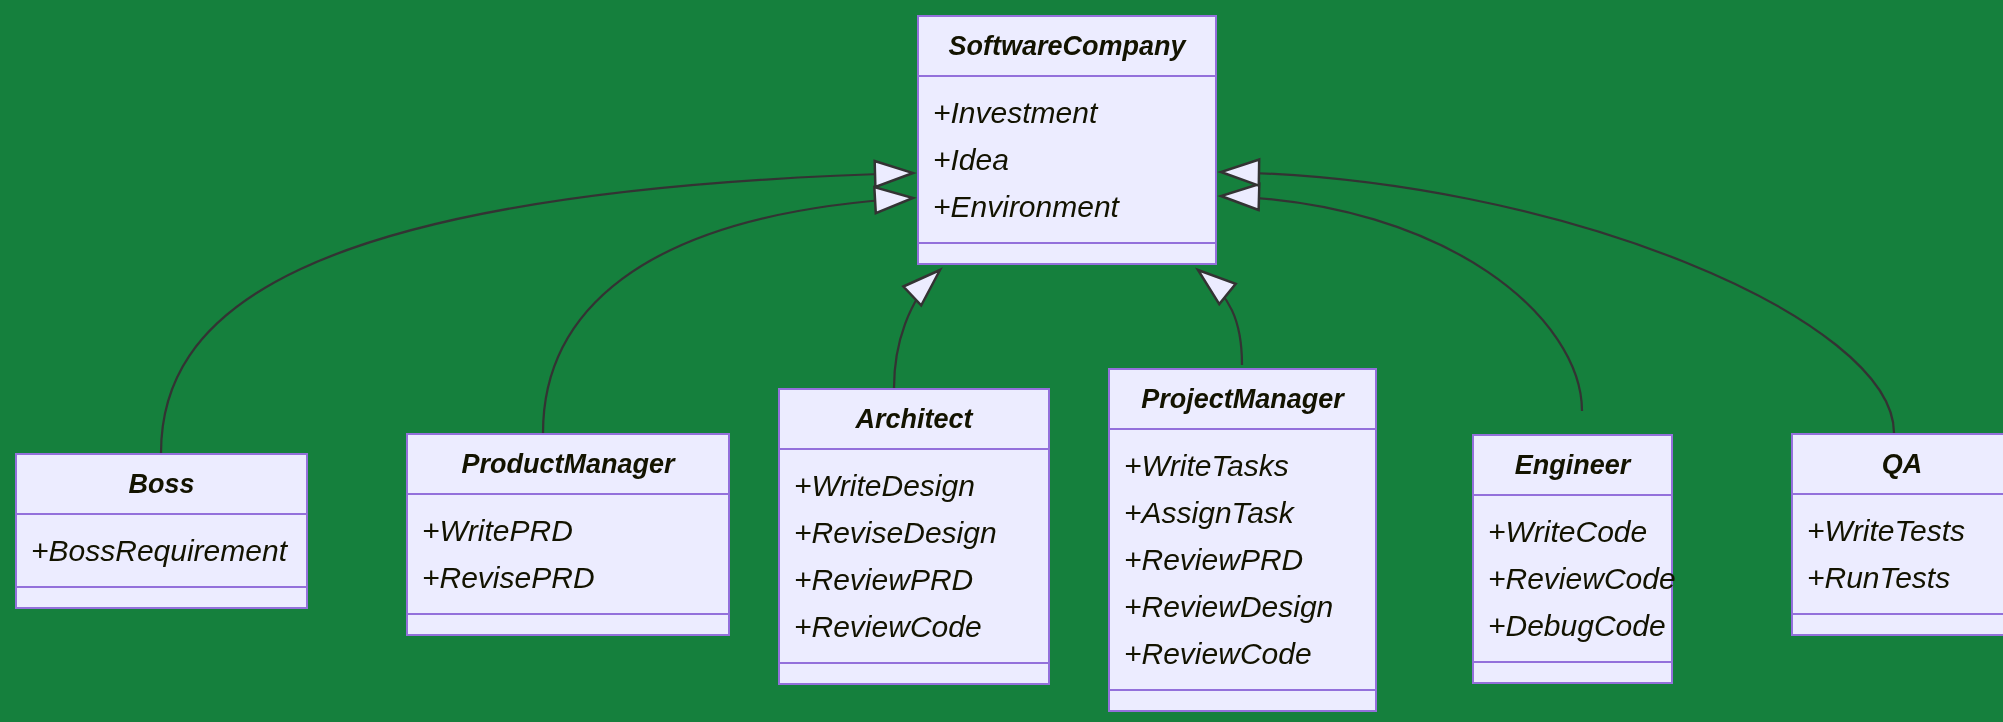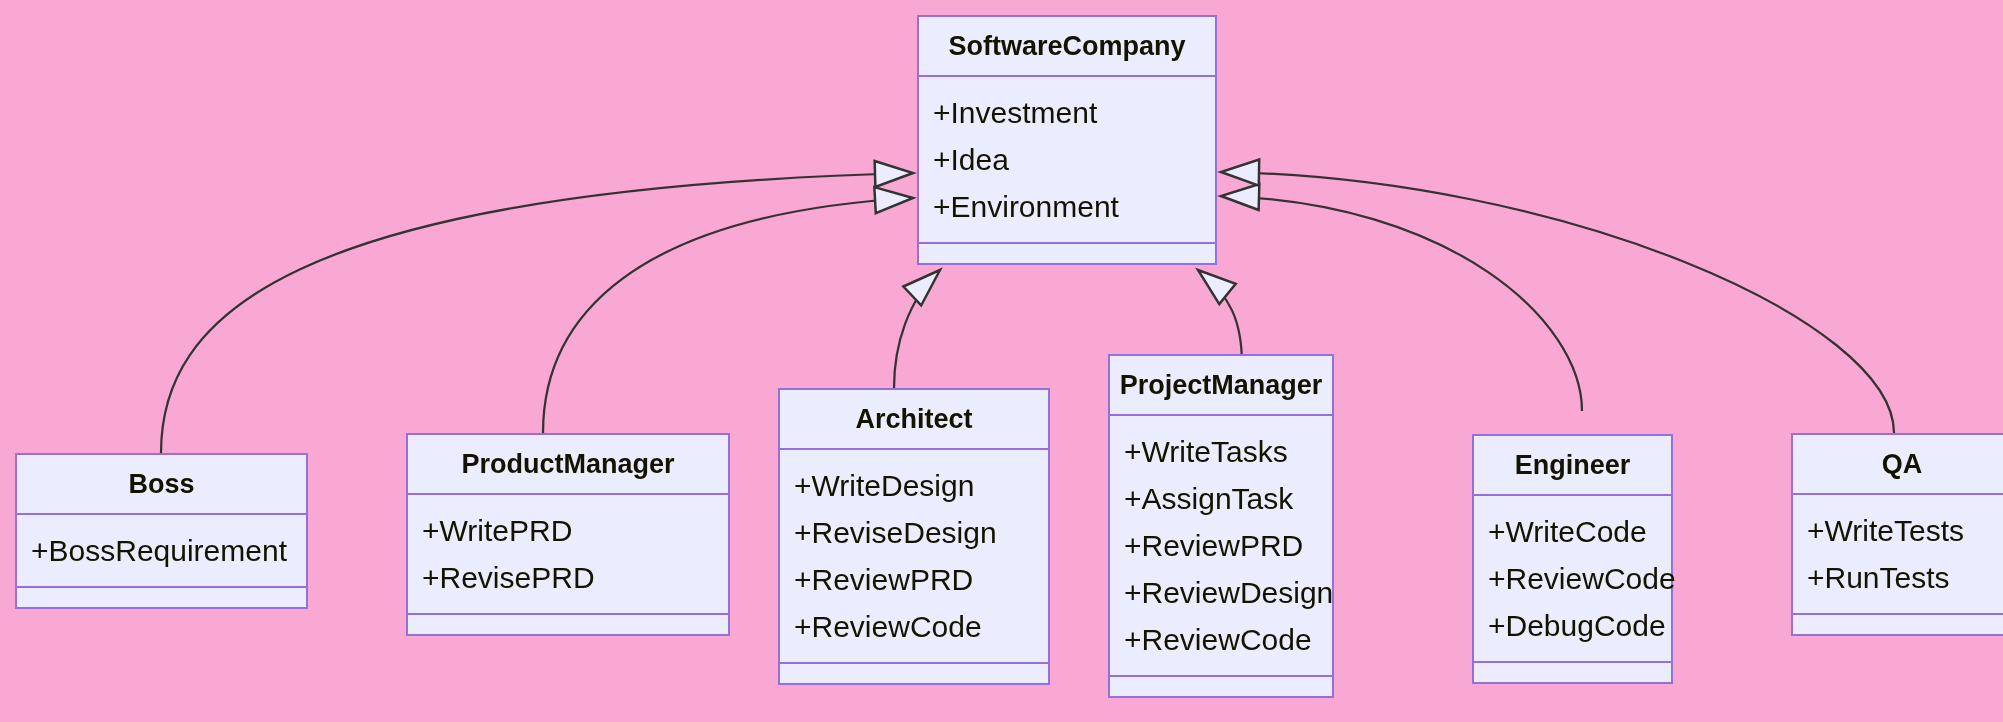--- a/index.html
+++ b/index.html
@@ -5,22 +5,23 @@
   html, body {
     margin: 0;
     padding: 0;
     background: #ffffff;
     font-family: "Liberation Sans", "DejaVu Sans", sans-serif;
   }
   #canvas {
     position: relative;
     width: 2003px;
     height: 722px;
-    background: #f9a8d4;
+    background: #15803d;
     overflow: hidden;
+    font-style: italic;
   }
   #edges {
     position: absolute;
     left: 0;
     top: 0;
     width: 2003px;
     height: 722px;
   }
   #edges path.edge {
     fill: none;
@@ -106,21 +107,21 @@
     <div class="ctitle">Architect</div>
     <div class="cmembers">
         <div class="member">+WriteDesign</div>
         <div class="member">+ReviseDesign</div>
         <div class="member">+ReviewPRD</div>
         <div class="member">+ReviewCode</div>
       </div>
     <div class="cmethods"></div>
   </div>
 
-  <div class="cbox" style="left:1108px; top:354px; width:226px">
+  <div class="cbox" style="left:1108px; top:368px; width:269px">
     <div class="ctitle">ProjectManager</div>
     <div class="cmembers">
         <div class="member">+WriteTasks</div>
         <div class="member">+AssignTask</div>
         <div class="member">+ReviewPRD</div>
         <div class="member">+ReviewDesign</div>
         <div class="member">+ReviewCode</div>
       </div>
     <div class="cmethods"></div>
   </div>

